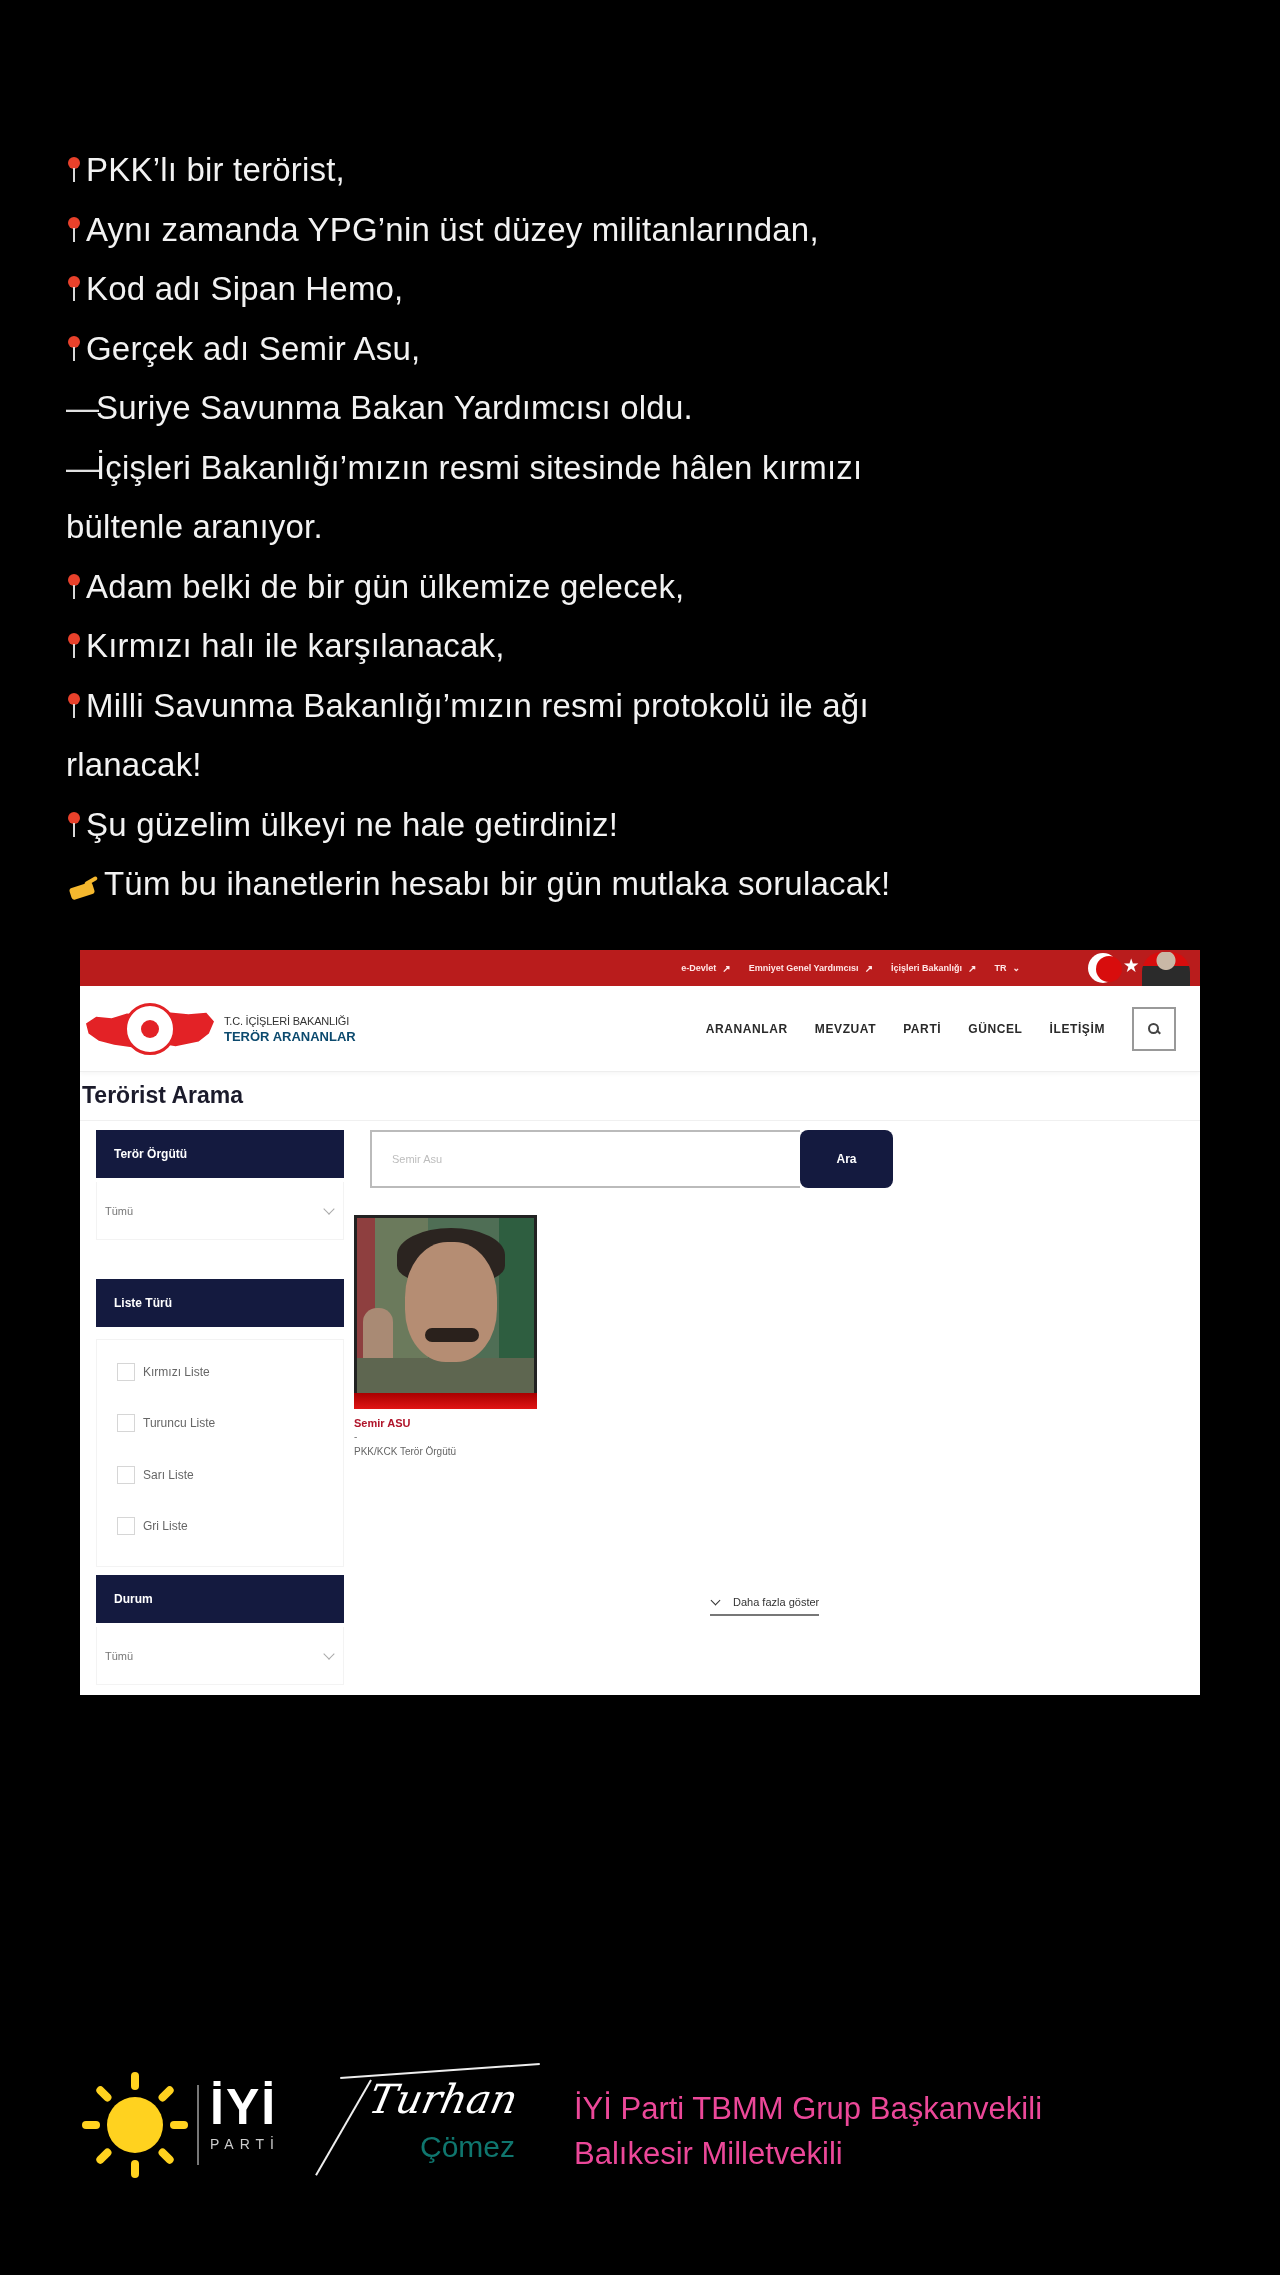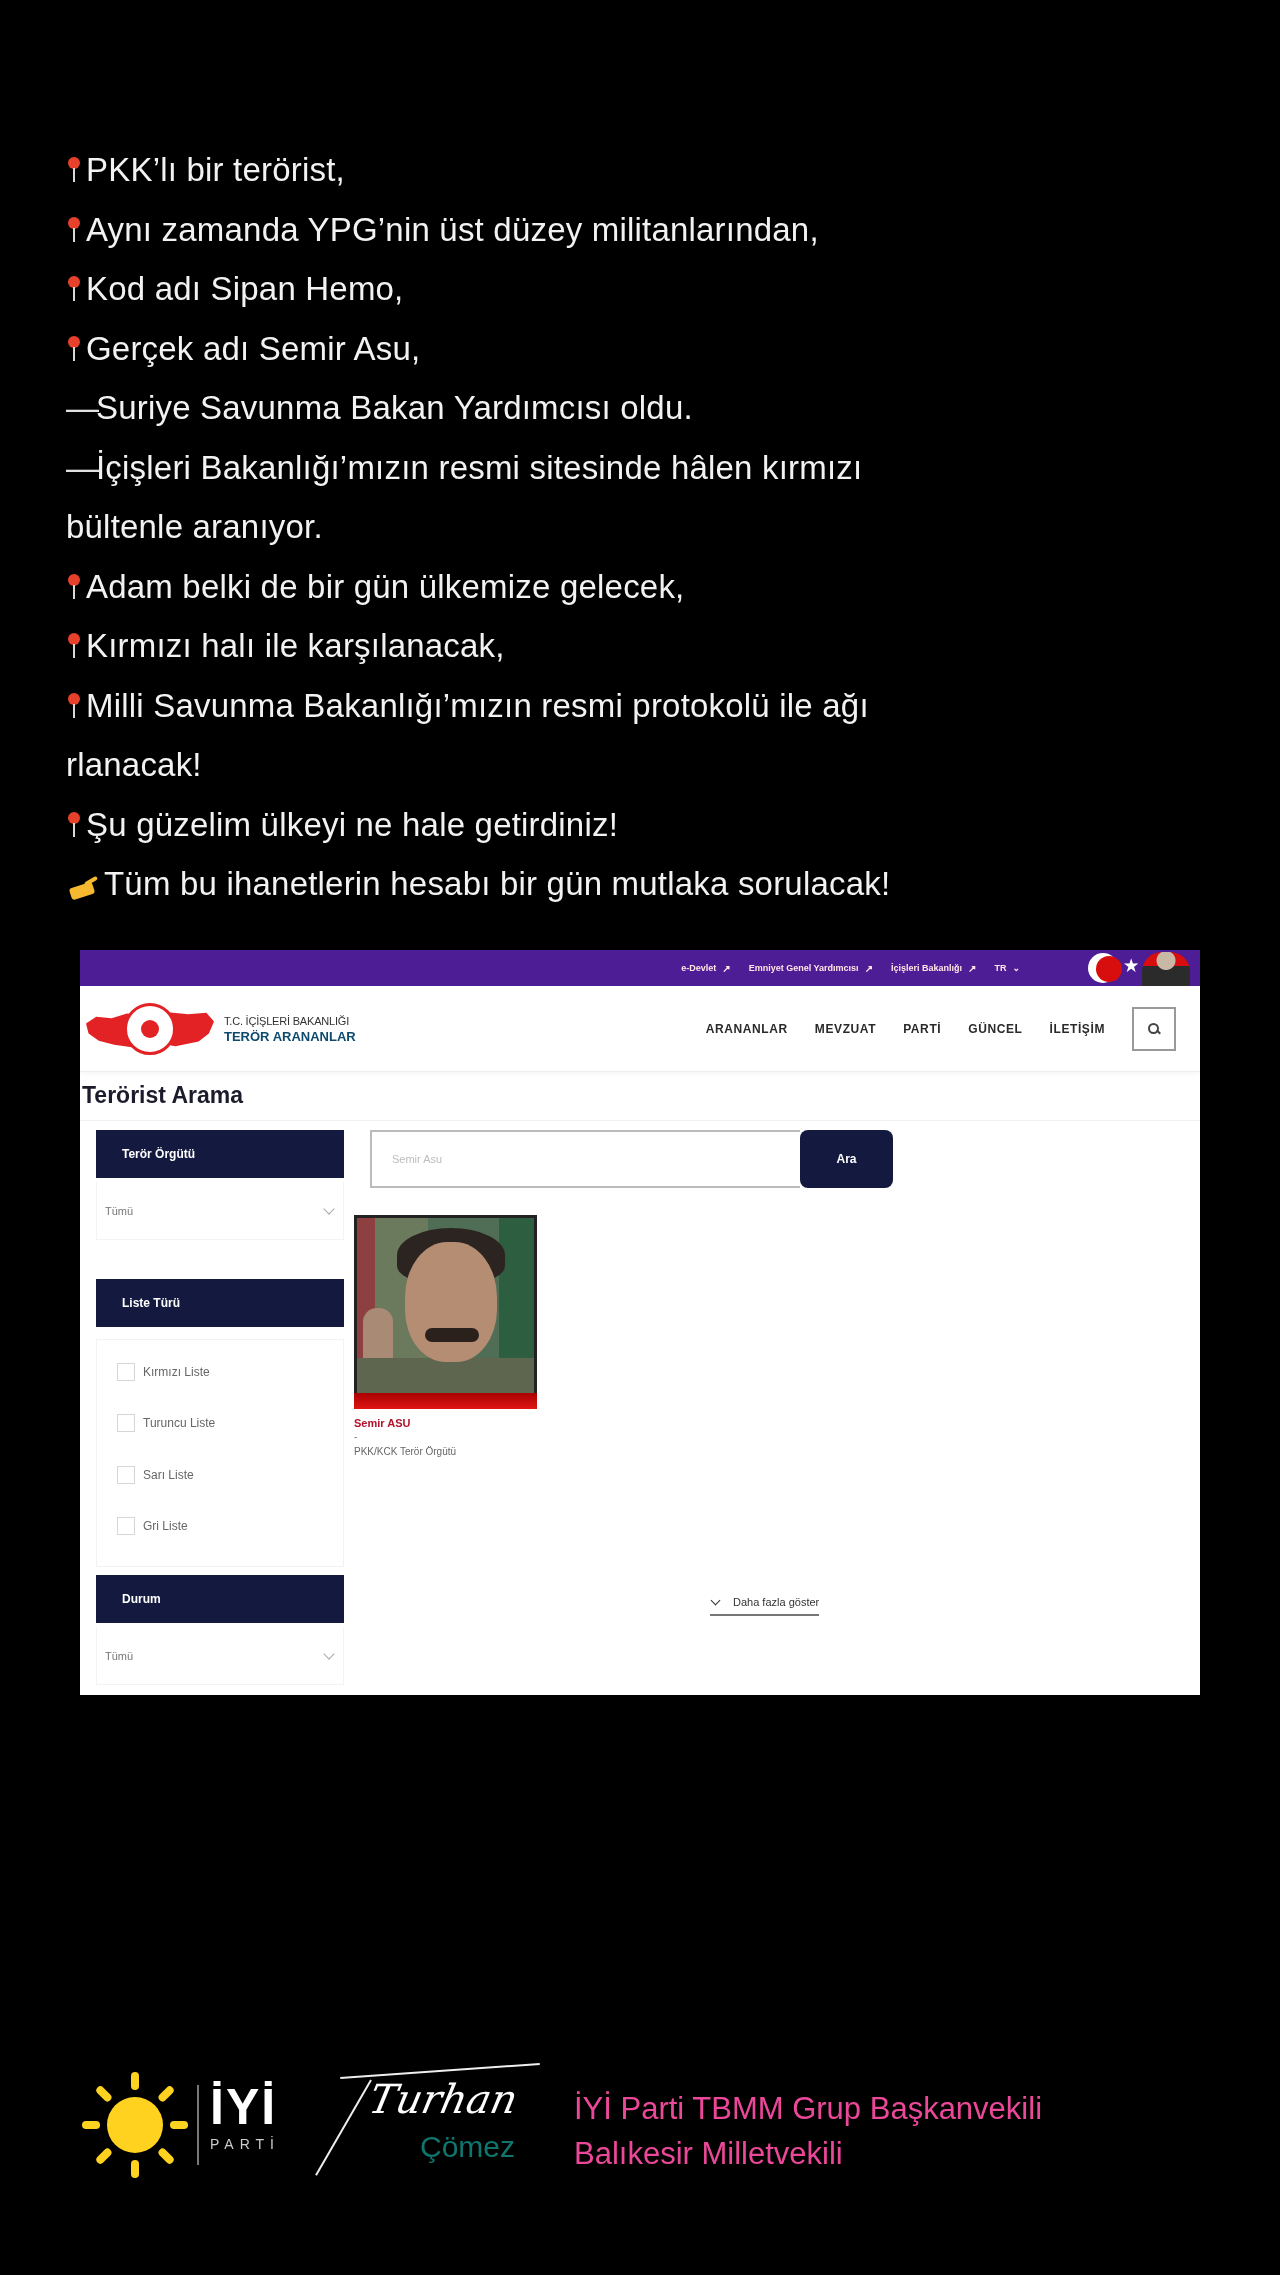--- a/index.html
+++ b/index.html
@@ -43,21 +43,21 @@
       background: #f5b82e; border-radius: 2px; transform: rotate(-30deg);
     }
 
     
     .site {
       position: absolute; left: 80px; top: 950px; width: 1120px; height: 745px;
       background: #fff; color: #1c1c1c; font-family: "Liberation Sans", sans-serif;
       overflow: hidden;
     }
     .topbar {
-      height: 36px; background: #4c1d95; position: relative;
+      height: 36px; background: #b91c1c; position: relative;
       display: flex; align-items: center; justify-content: flex-end; padding-right: 180px;
       gap: 18px; font-size: 9px; font-weight: bold; color: #ffe6e6;
     }
     .topbar .tb-link { display: flex; align-items: center; gap: 6px; }
     .topbar .arrow { font-size: 10px; }
     .flag-area {
       position: absolute; right: 0; top: 0; width: 120px; height: 36px;
     }
     .crescent {
       position: absolute; left: 8px; top: 3px; width: 30px; height: 30px; border-radius: 50%;
@@ -114,21 +114,21 @@
     .page-title {
       position: absolute; left: 2px; top: 132px; font-size: 23px; font-weight: bold; color: #1b1b2b;
     }
     .title-rule {
       position: absolute; left: 0; top: 170px; width: 1120px; height: 1px; background: #f0f0f0;
     }
 
     .filter-panel { position: absolute; left: 16px; width: 248px; }
     .filter-head {
       height: 48px; background: #141a3f; color: #fff; font-size: 12px; font-weight: bold;
-      display: flex; align-items: center; padding-left: 26px;
+      display: flex; align-items: center; padding-left: 18px;
     }
     .filter-select {
       height: 58px; background: #fff; border: 1px solid #f3f3f3; border-top: none;
       display: flex; align-items: center; padding: 0 10px 0 8px; font-size: 11px; color: #777;
       margin-top: 4px;
     }
     .chev {
       margin-left: auto; width: 8px; height: 8px; border-right: 1.5px solid #aaa; border-bottom: 1.5px solid #aaa;
       transform: rotate(45deg); margin-top: -4px;
     }

